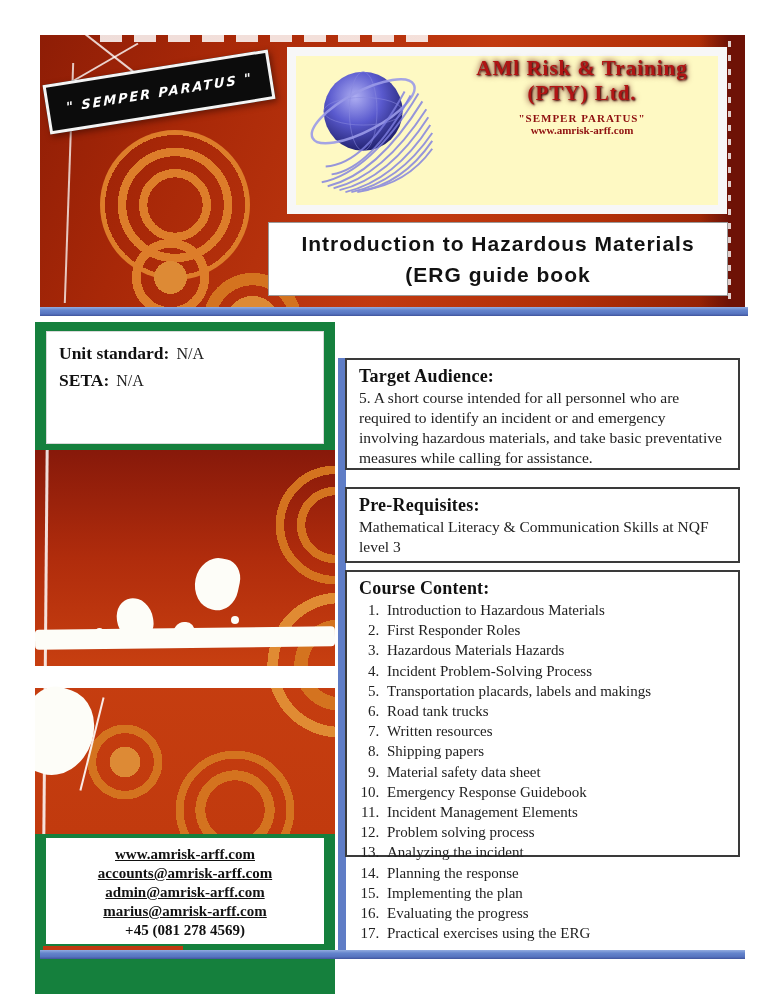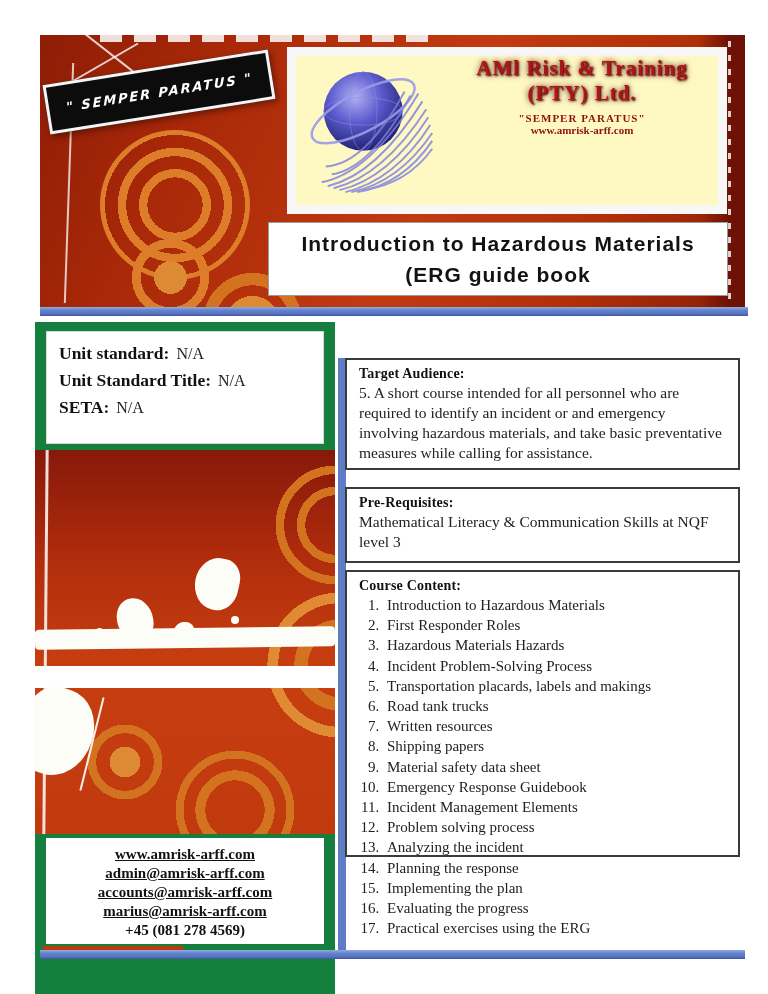--- a/index.html
+++ b/index.html
@@ -100,21 +100,21 @@
   .contact-box a, .contact-box span.phone { display:block; font-weight:bold; font-size:15px;
     color:#111; line-height:19px; }
   .contact-box a { text-decoration:underline; }
   .contact-box span.phone { text-decoration:none; }
 
   .bottom-accent { position:absolute; left:8px; top:624px; width:140px; height:5px; background:#c03a10; }
 
   
   .content-box { position:absolute; left:345px; width:395px; background:#fff;
     border:2px solid #3a3a3a; padding:6px 12px 4px 12px; }
-  .content-box h2 { font-size:14px; font-weight:bold; color:#111; margin-bottom:1px; letter-spacing:.2px; }
+  .content-box h2 { font-size:18px; font-weight:bold; color:#111; margin-bottom:1px; letter-spacing:.2px; }
   .content-box p { font-size:15.5px; color:#222; line-height:1.3; }
   .box-ta { top:358px; height:112px; }
   .box-pr { top:487px; height:76px; }
   .box-cc { top:570px; height:287px; }
   .box-cc ol { margin-left:24px; }
   .box-cc li { font-size:15px; color:#222; line-height:20.2px; padding-left:4px; }
 </style>
 </head>
 <body>
 
@@ -196,31 +196,28 @@
       <div class="ring o3"></div>
       <div class="ring o4"></div>
       <div class="scratch"></div>
     </div>
 
     <div class="info-box">
       <div class="info-row">
         <span class="lbl">Unit standard:</span><span class="val">N/A</span>
       </div>
       <div class="info-row">
-        <span class="lbl">Unit Standard Title:</span><span class="val">N/A</span>
-      </div>
-      <div class="info-row">
         <span class="lbl">SETA:</span><span class="val">N/A</span>
       </div>
     </div>
 
     <div class="contact-box">
       <a href="#">www.amrisk-arff.com</a>
+      <a href="#">accounts@amrisk-arff.com</a>
       <a href="#">admin@amrisk-arff.com</a>
-      <a href="#">accounts@amrisk-arff.com</a>
       <a href="#">marius@amrisk-arff.com</a>
       <span class="phone">+45 (081 278 4569)</span>
     </div>
 
     <div class="bottom-accent"></div>
   </div>
 
   <div class="blue-strip-v"></div>
 
   <section class="content-box box-ta">

